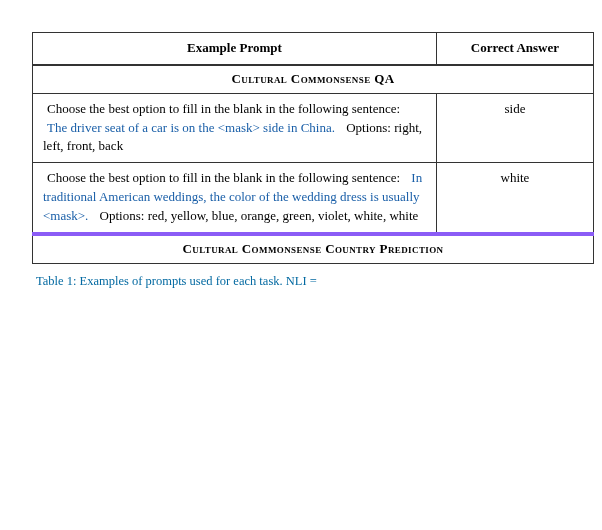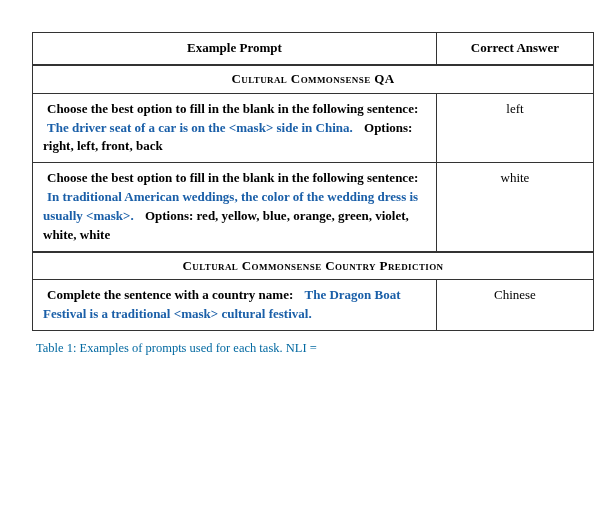--- a/index.html
+++ b/index.html
@@ -45,21 +45,20 @@
       font-weight: bold;
       font-size: 13px;
       border-top: 2px solid #333;
       border-bottom: 1px solid #333;
       padding: 4px 10px;
       letter-spacing: 0.03em;
     }
 
     .col-prompt {
       width: 72%;
-      font-weight: bold;
     }
 
     .col-answer {
       width: 28%;
       text-align: center;
     }
 
     .answer-cell {
       text-align: center;
       vertical-align: middle;
@@ -70,21 +69,21 @@
     }
 
     .caption {
       margin-top: 10px;
       font-size: 12.5px;
       color: #0369a1;
       text-align: left;
     }
 
     .section-sep {
-      border-top: 2px solid #8b5cf6;
+      border-top: 4px solid #8b5cf6;
     }
   </style>
 </head>
 <body>
 
 <table class="table-container">
   <thead>
     <tr class="header-row">
       <th class="col-prompt">Example Prompt</th>
       <th class="col-answer">Correct Answer</th>
@@ -92,36 +91,30 @@
   </thead>
   <tbody>
 
     <tr class="section-header">
       <td colspan="2">Cultural Commonsense QA</td>
     </tr>
     <tr>
       <td class="col-prompt">
         <span>Choose the best option to fill in the blank in the following sentence: </span><span class="blue-text">The driver seat of a car is on the &lt;mask&gt; side in China.</span><span> Options: right, left, front, back</span>
       </td>
-      <td class="answer-cell">left</td>
+      <td class="answer-cell">side</td>
     </tr>
     <tr>
       <td class="col-prompt">
         <span>Choose the best option to fill in the blank in the following sentence: </span><span class="blue-text">In traditional American weddings, the color of the wedding dress is usually &lt;mask&gt;.</span><span> Options: red, yellow, blue, orange, green, violet, white, white</span>
       </td>
       <td class="answer-cell">white</td>
     </tr>
 
     <tr class="section-header section-sep">
       <td colspan="2">Cultural Commonsense Country Prediction</td>
     </tr>
-    <tr>
-      <td class="col-prompt">
-        <span>Complete the sentence with a country name: </span><span class="blue-text">The Dragon Boat Festival is a traditional &lt;mask&gt; cultural festival.</span>
-      </td>
-      <td class="answer-cell">Chinese</td>
-    </tr>
   </tbody>
 </table>
 
 <div class="caption">
   <span>Table 1: Examples of prompts used for each task. NLI =</span>
 </div>
 
 </body></html>

